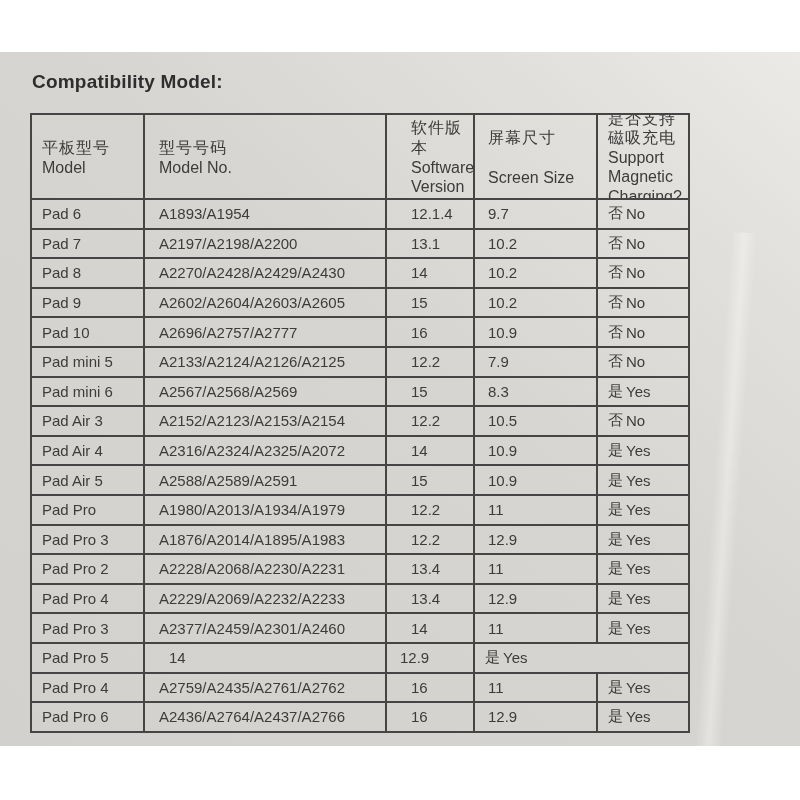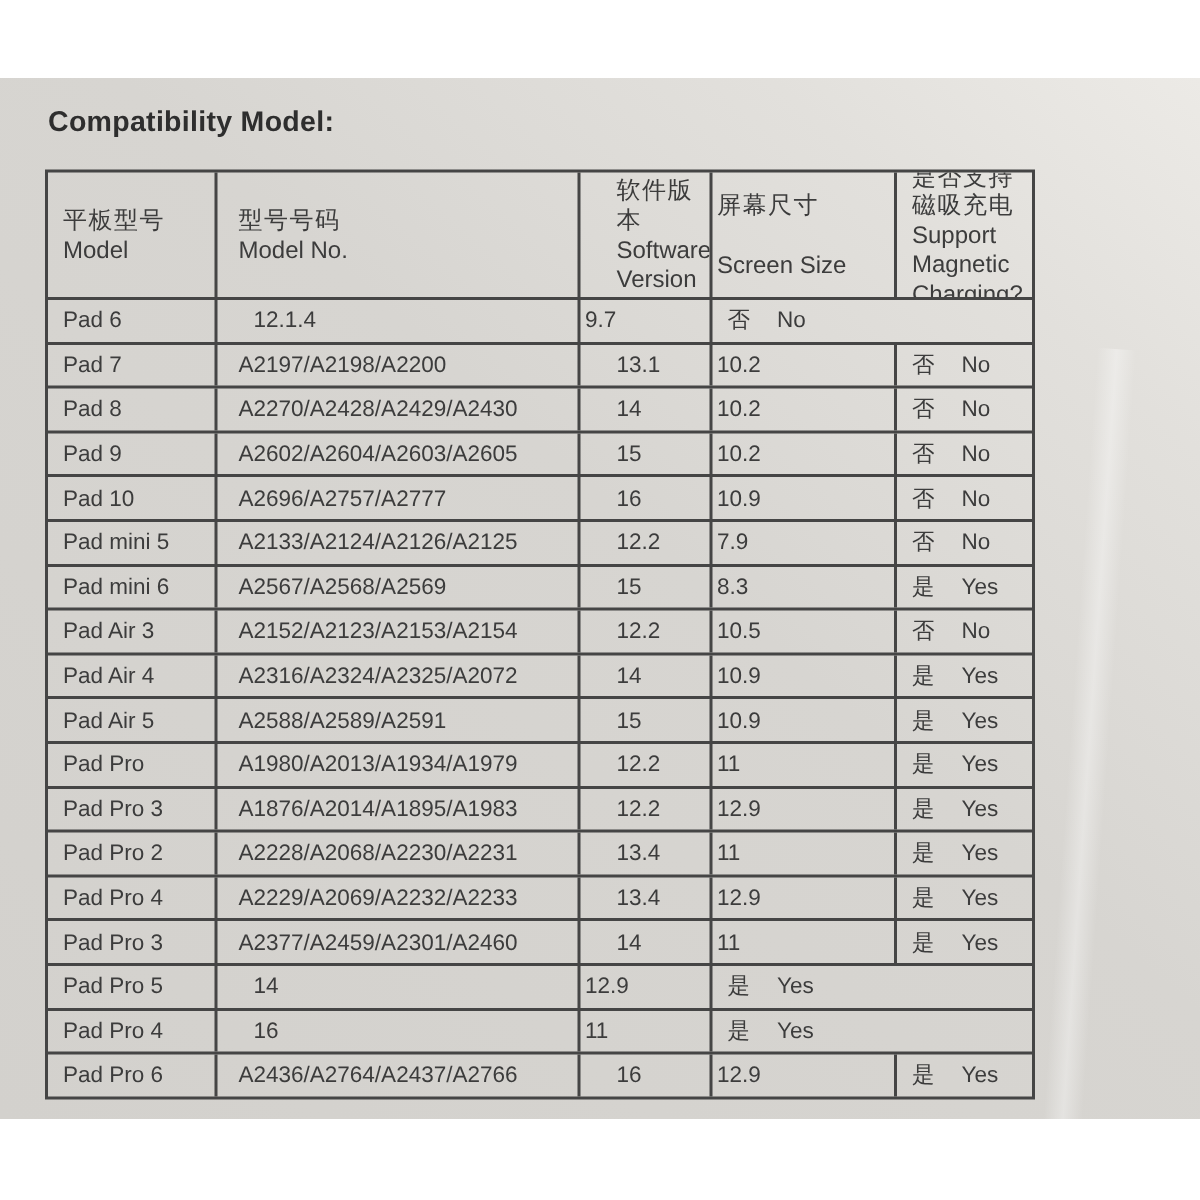--- a/index.html
+++ b/index.html
@@ -61,33 +61,33 @@
     display:flex;
     align-items:center;
     overflow:hidden;
     white-space:nowrap;
     font-size:15px;
     padding-left:10px;
   }
   .cell + .cell{ border-left:2px solid var(--border); }
   .c1{ padding-left:14px; }
   .c2{ padding-left:24px; }
-  .c3{ padding-left:3px;gap:20px; }
+  .c3{ padding-left:13px;gap:20px; }
   .c4{ padding-left:10px; }
   .header .cell{
     flex-direction:column;
     align-items:flex-start;
     justify-content:center;
     white-space:normal;
     font-size:16px;
     line-height:1.22;
     padding-top:2px;
   }
   .header .zh{ letter-spacing:1px; }
-  .c4 .mg{ margin-left:18px; }
+  .c4 .mg{ margin-left:3px; }
 </style>
 </head>
 <body>
 
 <div class="photo">
   <div class="wrinkle"></div>
   <div class="title">Compatibility Model:</div>
   <div class="comp-table">
     <div class="trow header">
         <div class="cell c0">
@@ -109,20 +109,23 @@
         <div class="cell c4">
           <span class="zh">是否支持磁吸充电</span>
           <span class="en">Support Magnetic Charging?</span>
         </div>
       </div>
     <div>
         <div class="trow">
           <div class="cell c0">
             <span>Pad 6</span>
           </div>
+          <div class="cell c1">
+            <span>A1893/A1954</span>
+          </div>
           <div class="cell c2">
             <span>12.1.4</span>
           </div>
           <div class="cell c3">
             <span>9.7</span>
           </div>
           <div class="cell c4">
             <span class="zh">否</span>
             <span class="mg">No</span>
           </div>
@@ -390,20 +393,23 @@
             <span>12.9</span>
           </div>
           <div class="cell c4">
             <span class="zh">是</span>
             <span class="mg">Yes</span>
           </div>
         </div>
         <div class="trow">
           <div class="cell c0">
             <span>Pad Pro 4</span>
+          </div>
+          <div class="cell c1">
+            <span>A2759/A2435/A2761/A2762</span>
           </div>
           <div class="cell c2">
             <span>16</span>
           </div>
           <div class="cell c3">
             <span>11</span>
           </div>
           <div class="cell c4">
             <span class="zh">是</span>
             <span class="mg">Yes</span>

